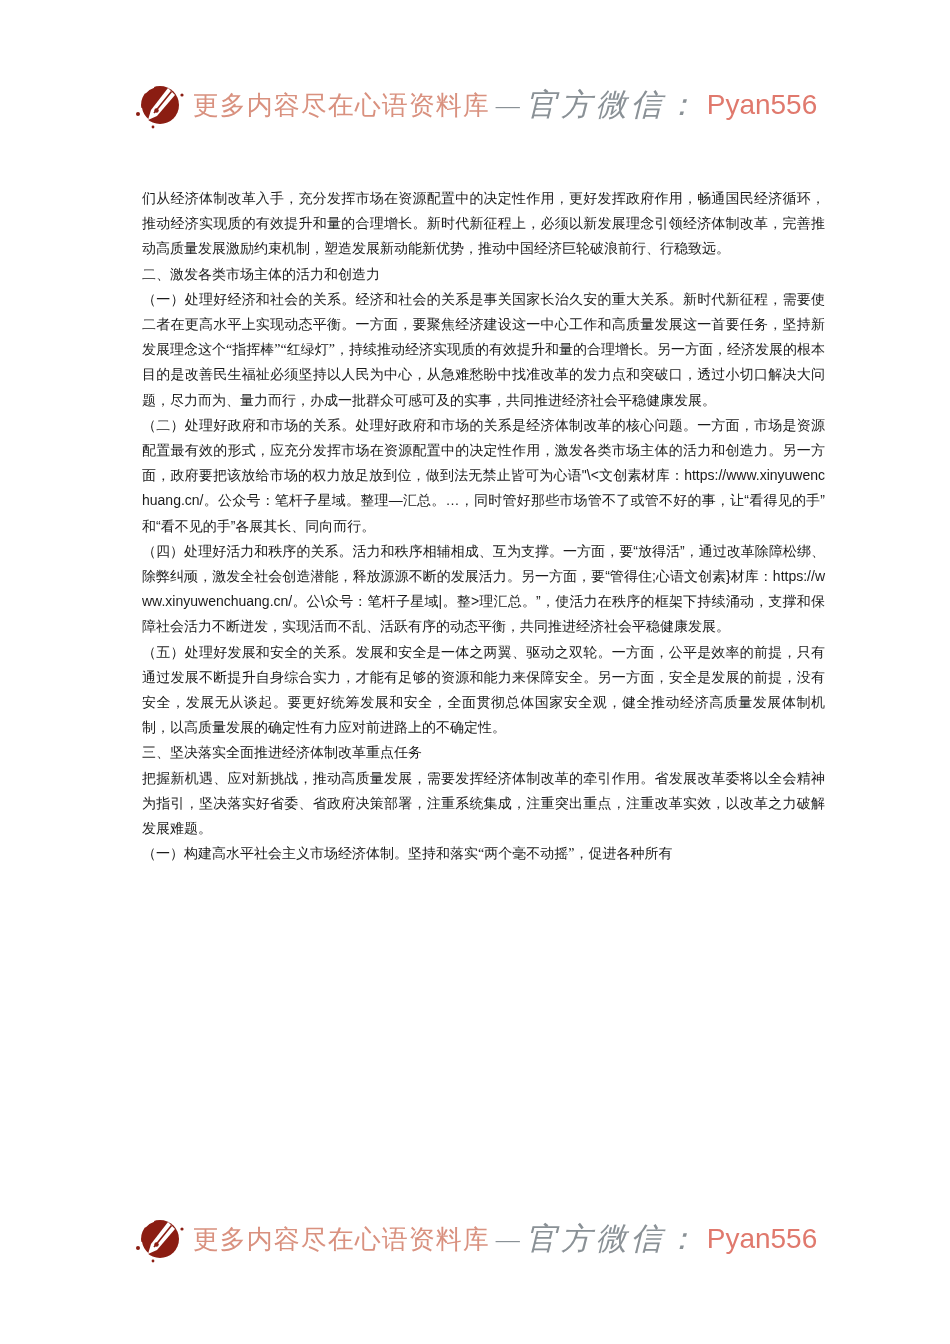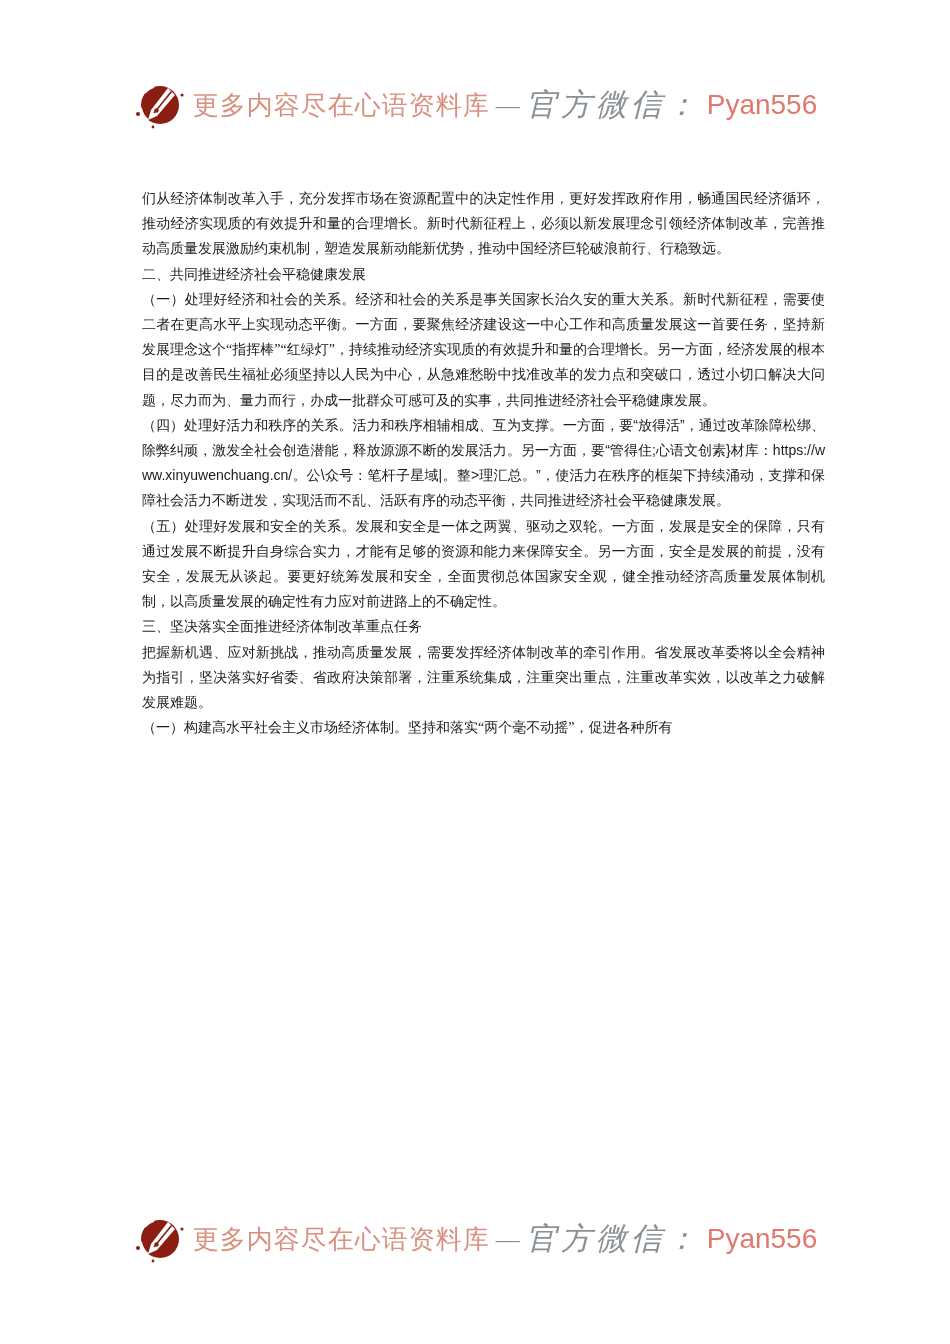--- a/index.html
+++ b/index.html
@@ -70,24 +70,25 @@
       </svg>
     </span>
     <span class="wm-brand">更多内容尽在心语资料库</span>
       <span class="wm-sep">—</span>
       <span class="wm-label">官方微信：</span>
     <span class="wm-id">Pyan556</span>
   </div>
 
   <main class="content">
     <p class="serif">们从经济体制改革入手，充分发挥市场在资源配置中的决定性作用，更好发挥政府作用，畅通国民经济循环，推动经济实现质的有效提升和量的合理增长。新时代新征程上，必须以新发展理念引领经济体制改革，完善推动高质量发展激励约束机制，塑造发展新动能新优势，推动中国经济巨轮破浪前行、行稳致远。</p>
-    <p class="serif">二、共同推进经济社会平稳健康发展</p>
+    <p class="serif">二、激发各类市场主体的活力和创造力</p>
     <p class="serif">（一）处理好经济和社会的关系。经济和社会的关系是事关国家长治久安的重大关系。新时代新征程，需要使二者在更高水平上实现动态平衡。一方面，要聚焦经济建设这一中心工作和高质量发展这一首要任务，坚持新发展理念这个“指挥棒”“红绿灯”，持续推动经济实现质的有效提升和量的合理增长。另一方面，经济发展的根本目的是改善民生福祉必须坚持以人民为中心，从急难愁盼中找准改革的发力点和突破口，透过小切口解决大问题，尽力而为、量力而行，办成一批群众可感可及的实事，共同推进经济社会平稳健康发展。</p>
+    <p class="sans">（二）处理好政府和市场的关系。处理好政府和市场的关系是经济体制改革的核心问题。一方面，市场是资源配置最有效的形式，应充分发挥市场在资源配置中的决定性作用，激发各类市场主体的活力和创造力。另一方面，政府要把该放给市场的权力放足放到位，做到法无禁止皆可为心语"\&lt;文创素材库：https://www.xinyuwenchuang.cn/。公众号：笔杆子星域。整理—汇总。…，同时管好那些市场管不了或管不好的事，让“看得见的手”和“看不见的手”各展其长、同向而行。</p>
     <p class="sans">（四）处理好活力和秩序的关系。活力和秩序相辅相成、互为支撑。一方面，要“放得活”，通过改革除障松绑、除弊纠顽，激发全社会创造潜能，释放源源不断的发展活力。另一方面，要“管得住;心语文创素}材库：https://www.xinyuwenchuang.cn/。公\众号：笔杆子星域|。整&gt;理汇总。”，使活力在秩序的框架下持续涌动，支撑和保障社会活力不断迸发，实现活而不乱、活跃有序的动态平衡，共同推进经济社会平稳健康发展。</p>
-    <p class="serif">（五）处理好发展和安全的关系。发展和安全是一体之两翼、驱动之双轮。一方面，发展是安全的保障，只有通过发展不断提升自身综合实力，才能有足够的资源和能力来保障安全。另一方面，安全是发展的前提，没有安全，发展无从谈起。要更好统筹发展和安全，全面贯彻总体国家安全观，健全推动经济高质量发展体制机制，以高质量发展的确定性有力应对前进路上的不确定性。</p>
+    <p class="serif">（五）处理好发展和安全的关系。发展和安全是一体之两翼、驱动之双轮。一方面，公平是效率的前提，只有通过发展不断提升自身综合实力，才能有足够的资源和能力来保障安全。另一方面，安全是发展的前提，没有安全，发展无从谈起。要更好统筹发展和安全，全面贯彻总体国家安全观，健全推动经济高质量发展体制机制，以高质量发展的确定性有力应对前进路上的不确定性。</p>
     <p class="serif">三、坚决落实全面推进经济体制改革重点任务</p>
     <p class="serif">把握新机遇、应对新挑战，推动高质量发展，需要发挥经济体制改革的牵引作用。省发展改革委将以全会精神为指引，坚决落实好省委、省政府决策部署，注重系统集成，注重突出重点，注重改革实效，以改革之力破解发展难题。</p>
     <p class="serif">（一）构建高水平社会主义市场经济体制。坚持和落实“两个毫不动摇”，促进各种所有</p>
   </main>
 
   <div class="watermark footer">
     <span class="logo">
       <svg width="54" height="48" viewBox="0 0 54 48" aria-hidden="true">
         <circle class="ink" cx="27" cy="24" r="19"></circle>
         <path d="M8 27 a19 19 0 0 0 7 12" fill="none" stroke="#ffffff" stroke-width="2"></path>

